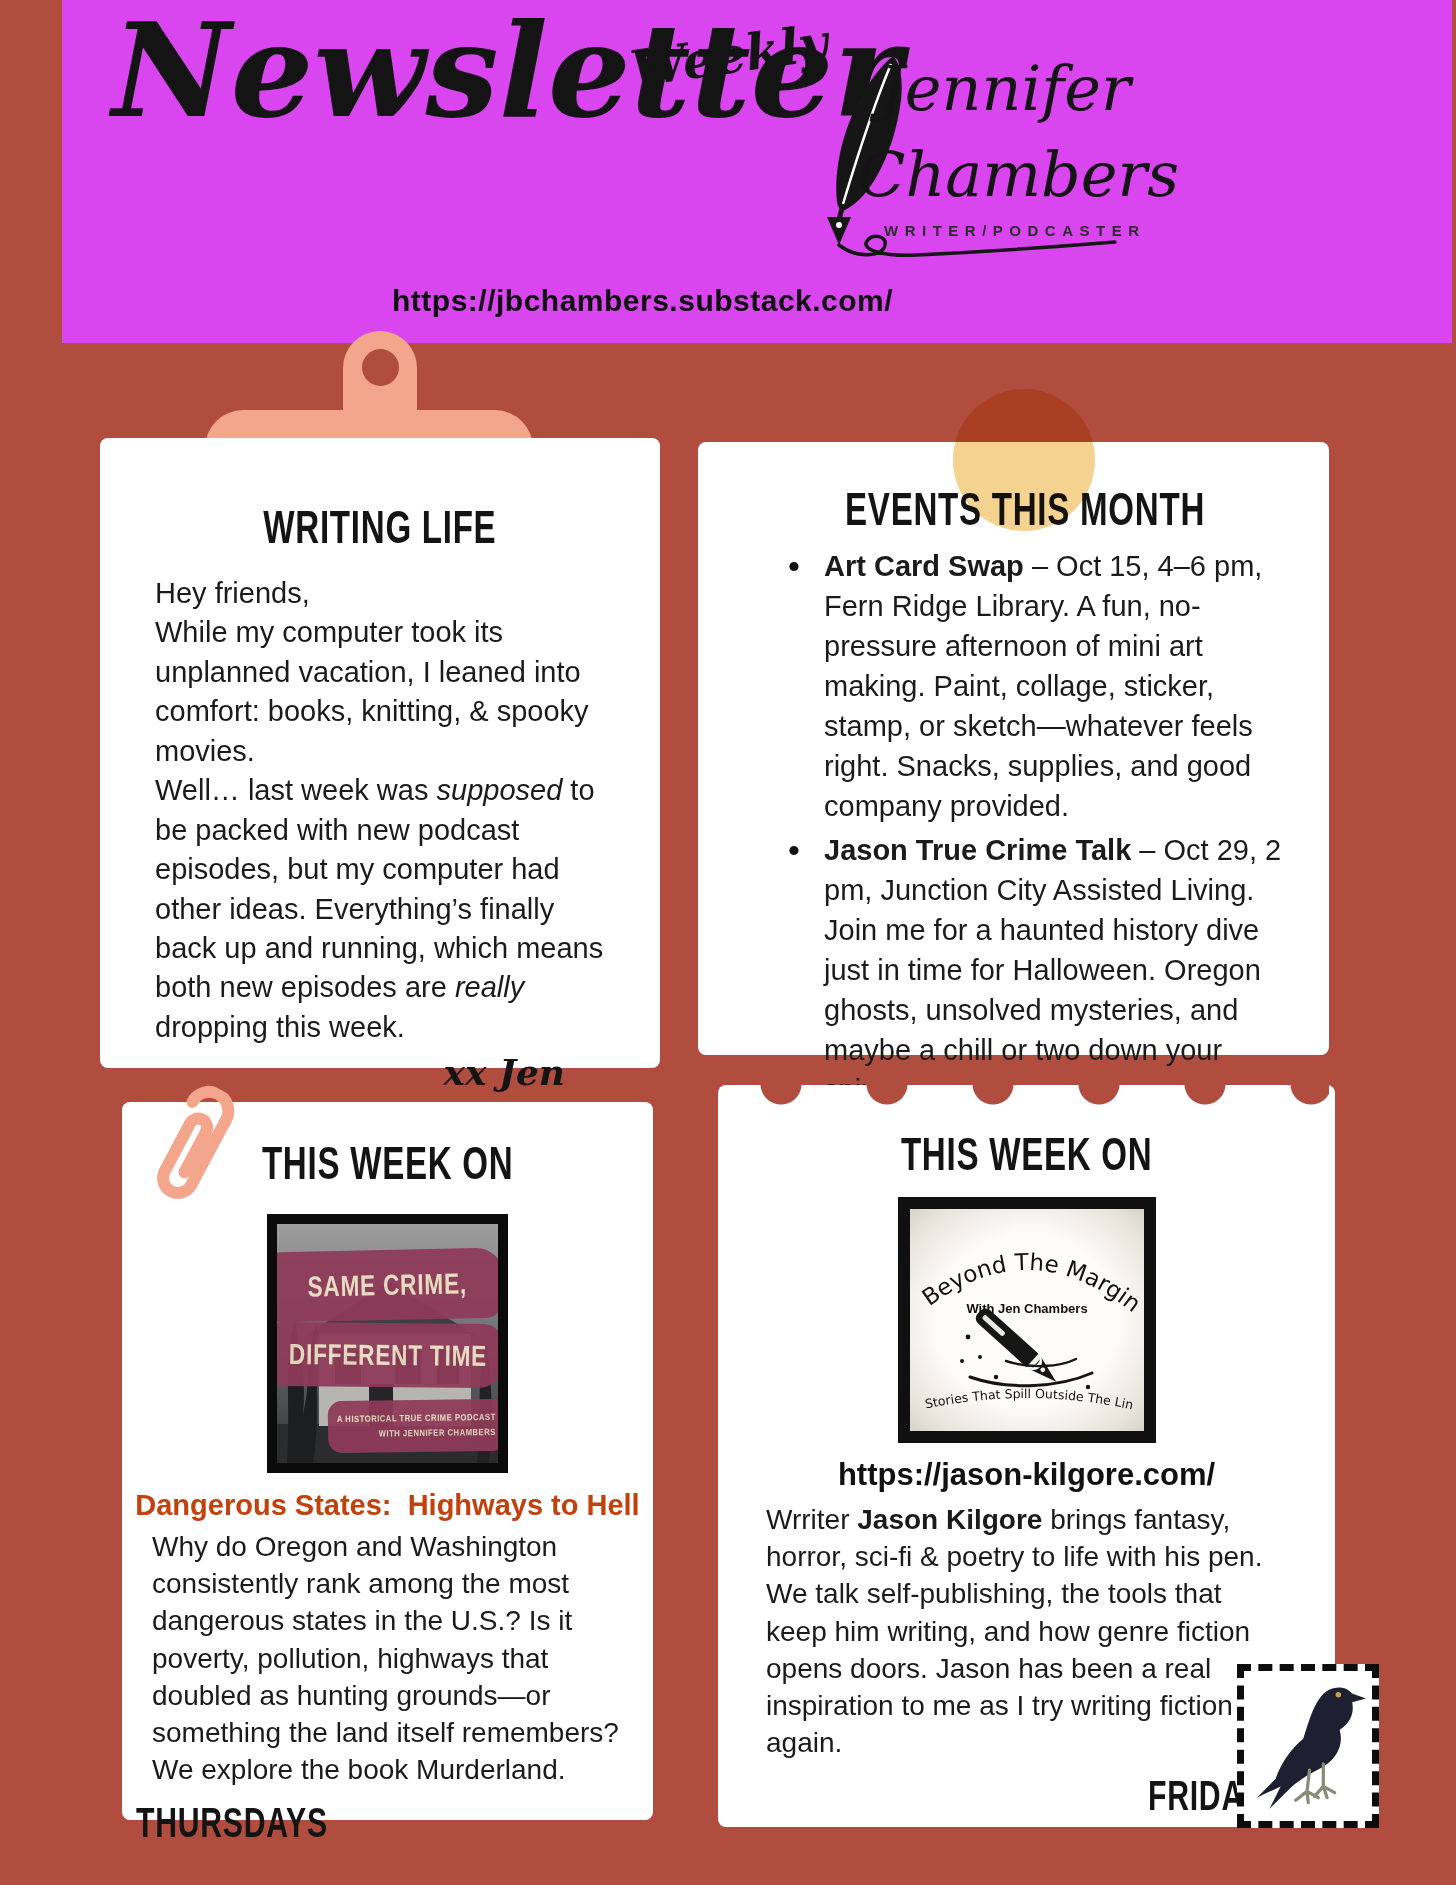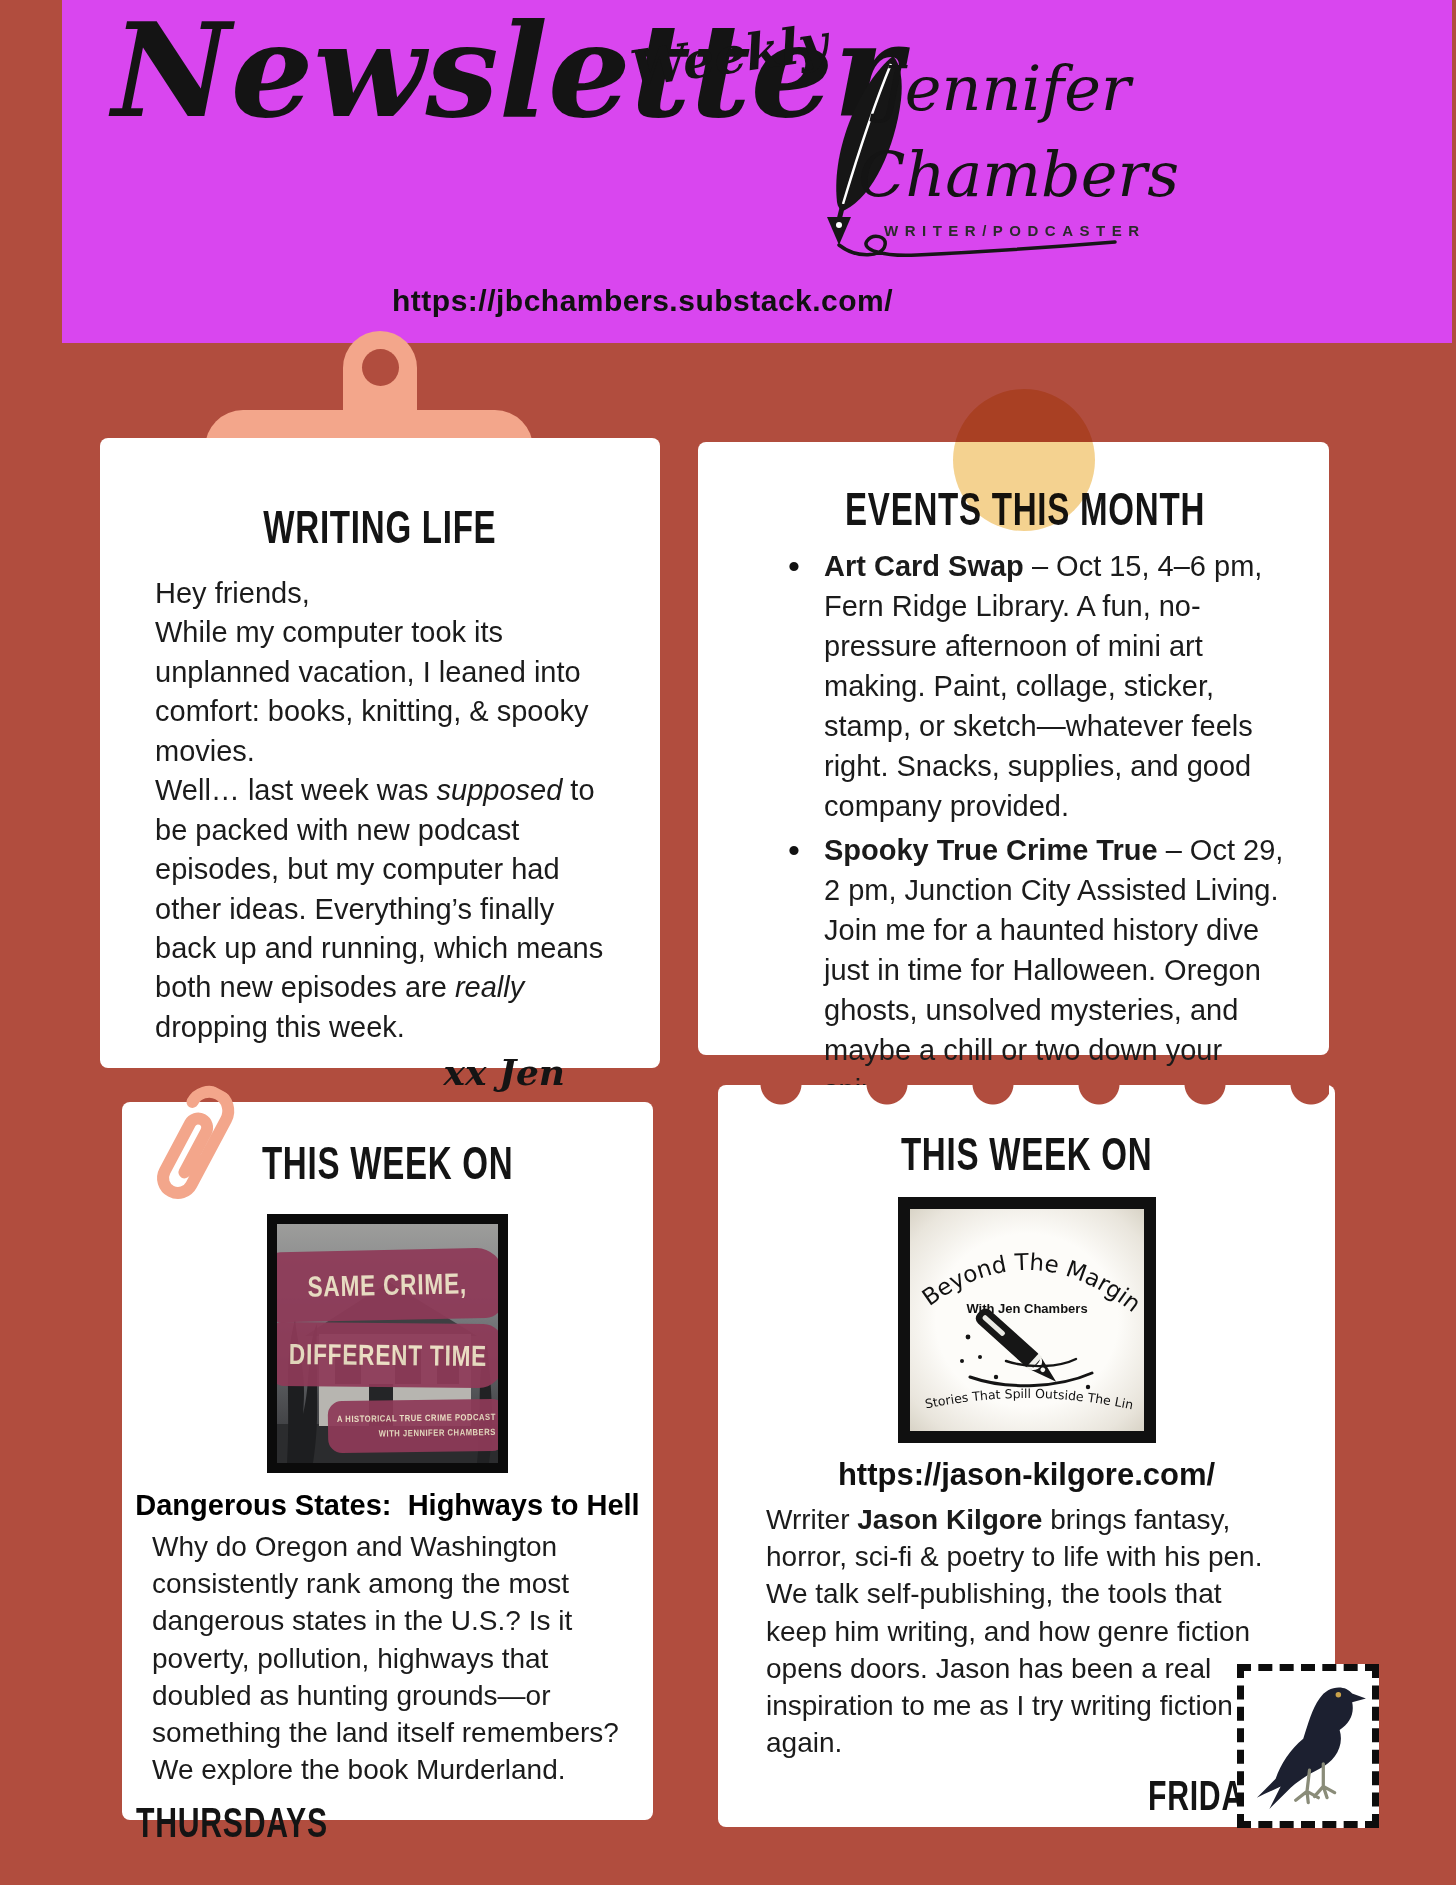--- a/index.html
+++ b/index.html
@@ -62,21 +62,21 @@
   .brush{position:absolute;background:#8e3a58;opacity:.93;display:flex;align-items:center;justify-content:center;}
   .brush1{left:-6px;top:26px;width:232px;height:70px;border-radius:10px 26px 18px 8px;transform:rotate(-1.2deg);}
   .brush2{left:-4px;top:99px;width:230px;height:64px;border-radius:8px 20px 24px 10px;transform:rotate(.6deg);}
   .brush3{right:-8px;top:176px;width:168px;height:52px;border-radius:14px;transform:rotate(-.8deg);
           flex-direction:column;align-items:flex-end;justify-content:center;padding-right:10px;}
   .brush-txt{display:inline-block;transform:scaleX(.78);font-weight:700;font-size:29px;letter-spacing:1px;
              color:#efe2c6;white-space:nowrap;}
   .brush-sub{display:block;transform:scaleX(.85);transform-origin:right center;font-weight:700;font-size:9px;
              letter-spacing:.6px;color:#efe2c6;white-space:nowrap;line-height:1.7;}
 
-  .ep-title{margin-top:16px;text-align:center;font-size:29px;font-weight:bold;color:#000000;white-space:pre-wrap;}
+  .ep-title{margin-top:16px;text-align:center;font-size:29px;font-weight:bold;color:#c2410c;white-space:pre-wrap;}
   .ep-desc{margin:6px 28px 0 30px;font-size:28px;line-height:1.33;}
   .sched{margin:10px 0 0 14px;}
 
   
   .cover2{position:relative;width:234px;height:222px;border:12px solid #101010;margin:16px auto 0;
           background:radial-gradient(ellipse at center,#fdfcf9 55%,#e9e5dc 85%,#d8d3c6 100%);}
   .pr-url{margin-top:14px;text-align:center;font-size:31px;font-weight:bold;color:#111;}
   .pr-desc{margin:8px 70px 0 48px;font-size:28px;line-height:1.33;}
 
   
@@ -125,21 +125,21 @@
     <div class="wl-sign script">xx Jen</div>
   </div>
 
   <div class="card card-events">
     <div class="cond-wrap ev-title"><span class="cond">EVENTS THIS MONTH</span></div>
     <ul class="ev-list">
       <li>
         <b>Art Card Swap</b><span> – Oct 15, 4–6 pm, Fern Ridge Library. A fun, no-pressure afternoon of mini art making. Paint, collage, sticker, stamp, or sketch—whatever feels right. Snacks, supplies, and good company provided.</span>
       </li>
       <li>
-        <b>Spooky True Crime True</b><span> – Oct 29, 2 pm, Junction City Assisted Living. Join me for a haunted history dive just in time for Halloween. Oregon ghosts, unsolved mysteries, and maybe a chill or two down your spine…</span>
+        <b>Jason True Crime Talk</b><span> – Oct 29, 2 pm, Junction City Assisted Living. Join me for a haunted history dive just in time for Halloween. Oregon ghosts, unsolved mysteries, and maybe a chill or two down your spine…</span>
       </li>
     </ul>
   </div>
   <div class="yellow-circle"></div>
 
   <div class="card card-podleft">
     <div class="cond-wrap" style="margin-top:34px;"><span class="cond">THIS WEEK ON</span></div>
 
     <div class="cover1">
       <svg width="221" height="239" viewBox="0 0 221 239" style="position:absolute;left:0;top:0;">

